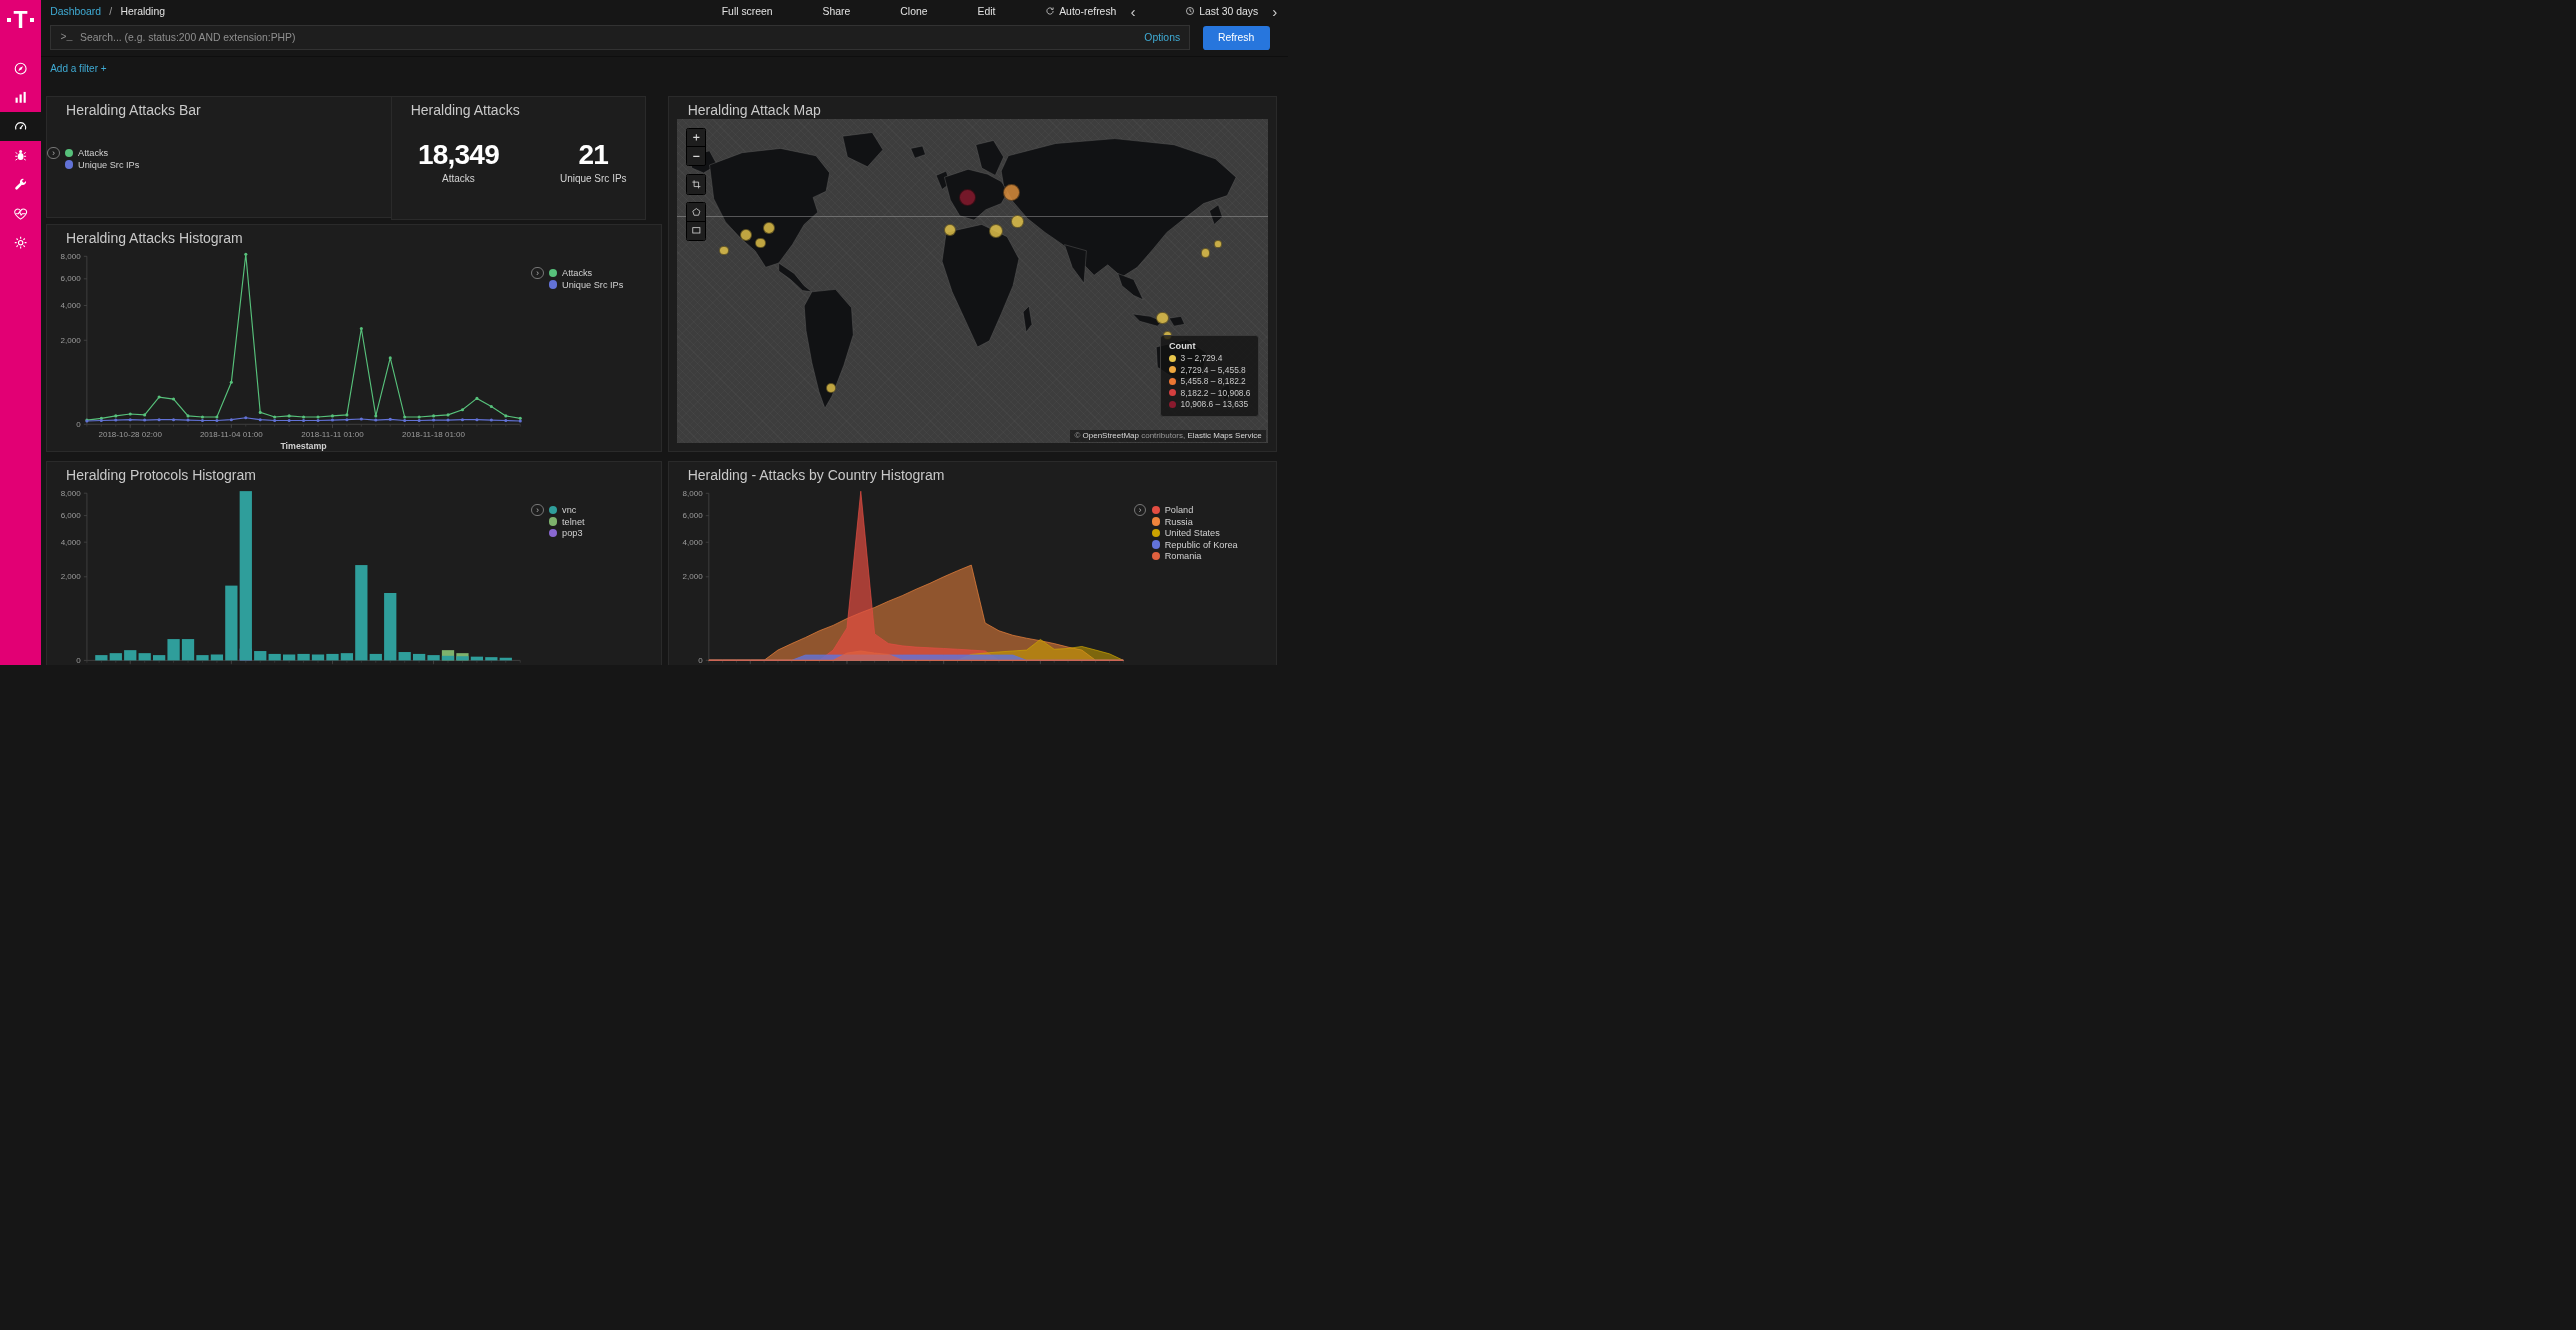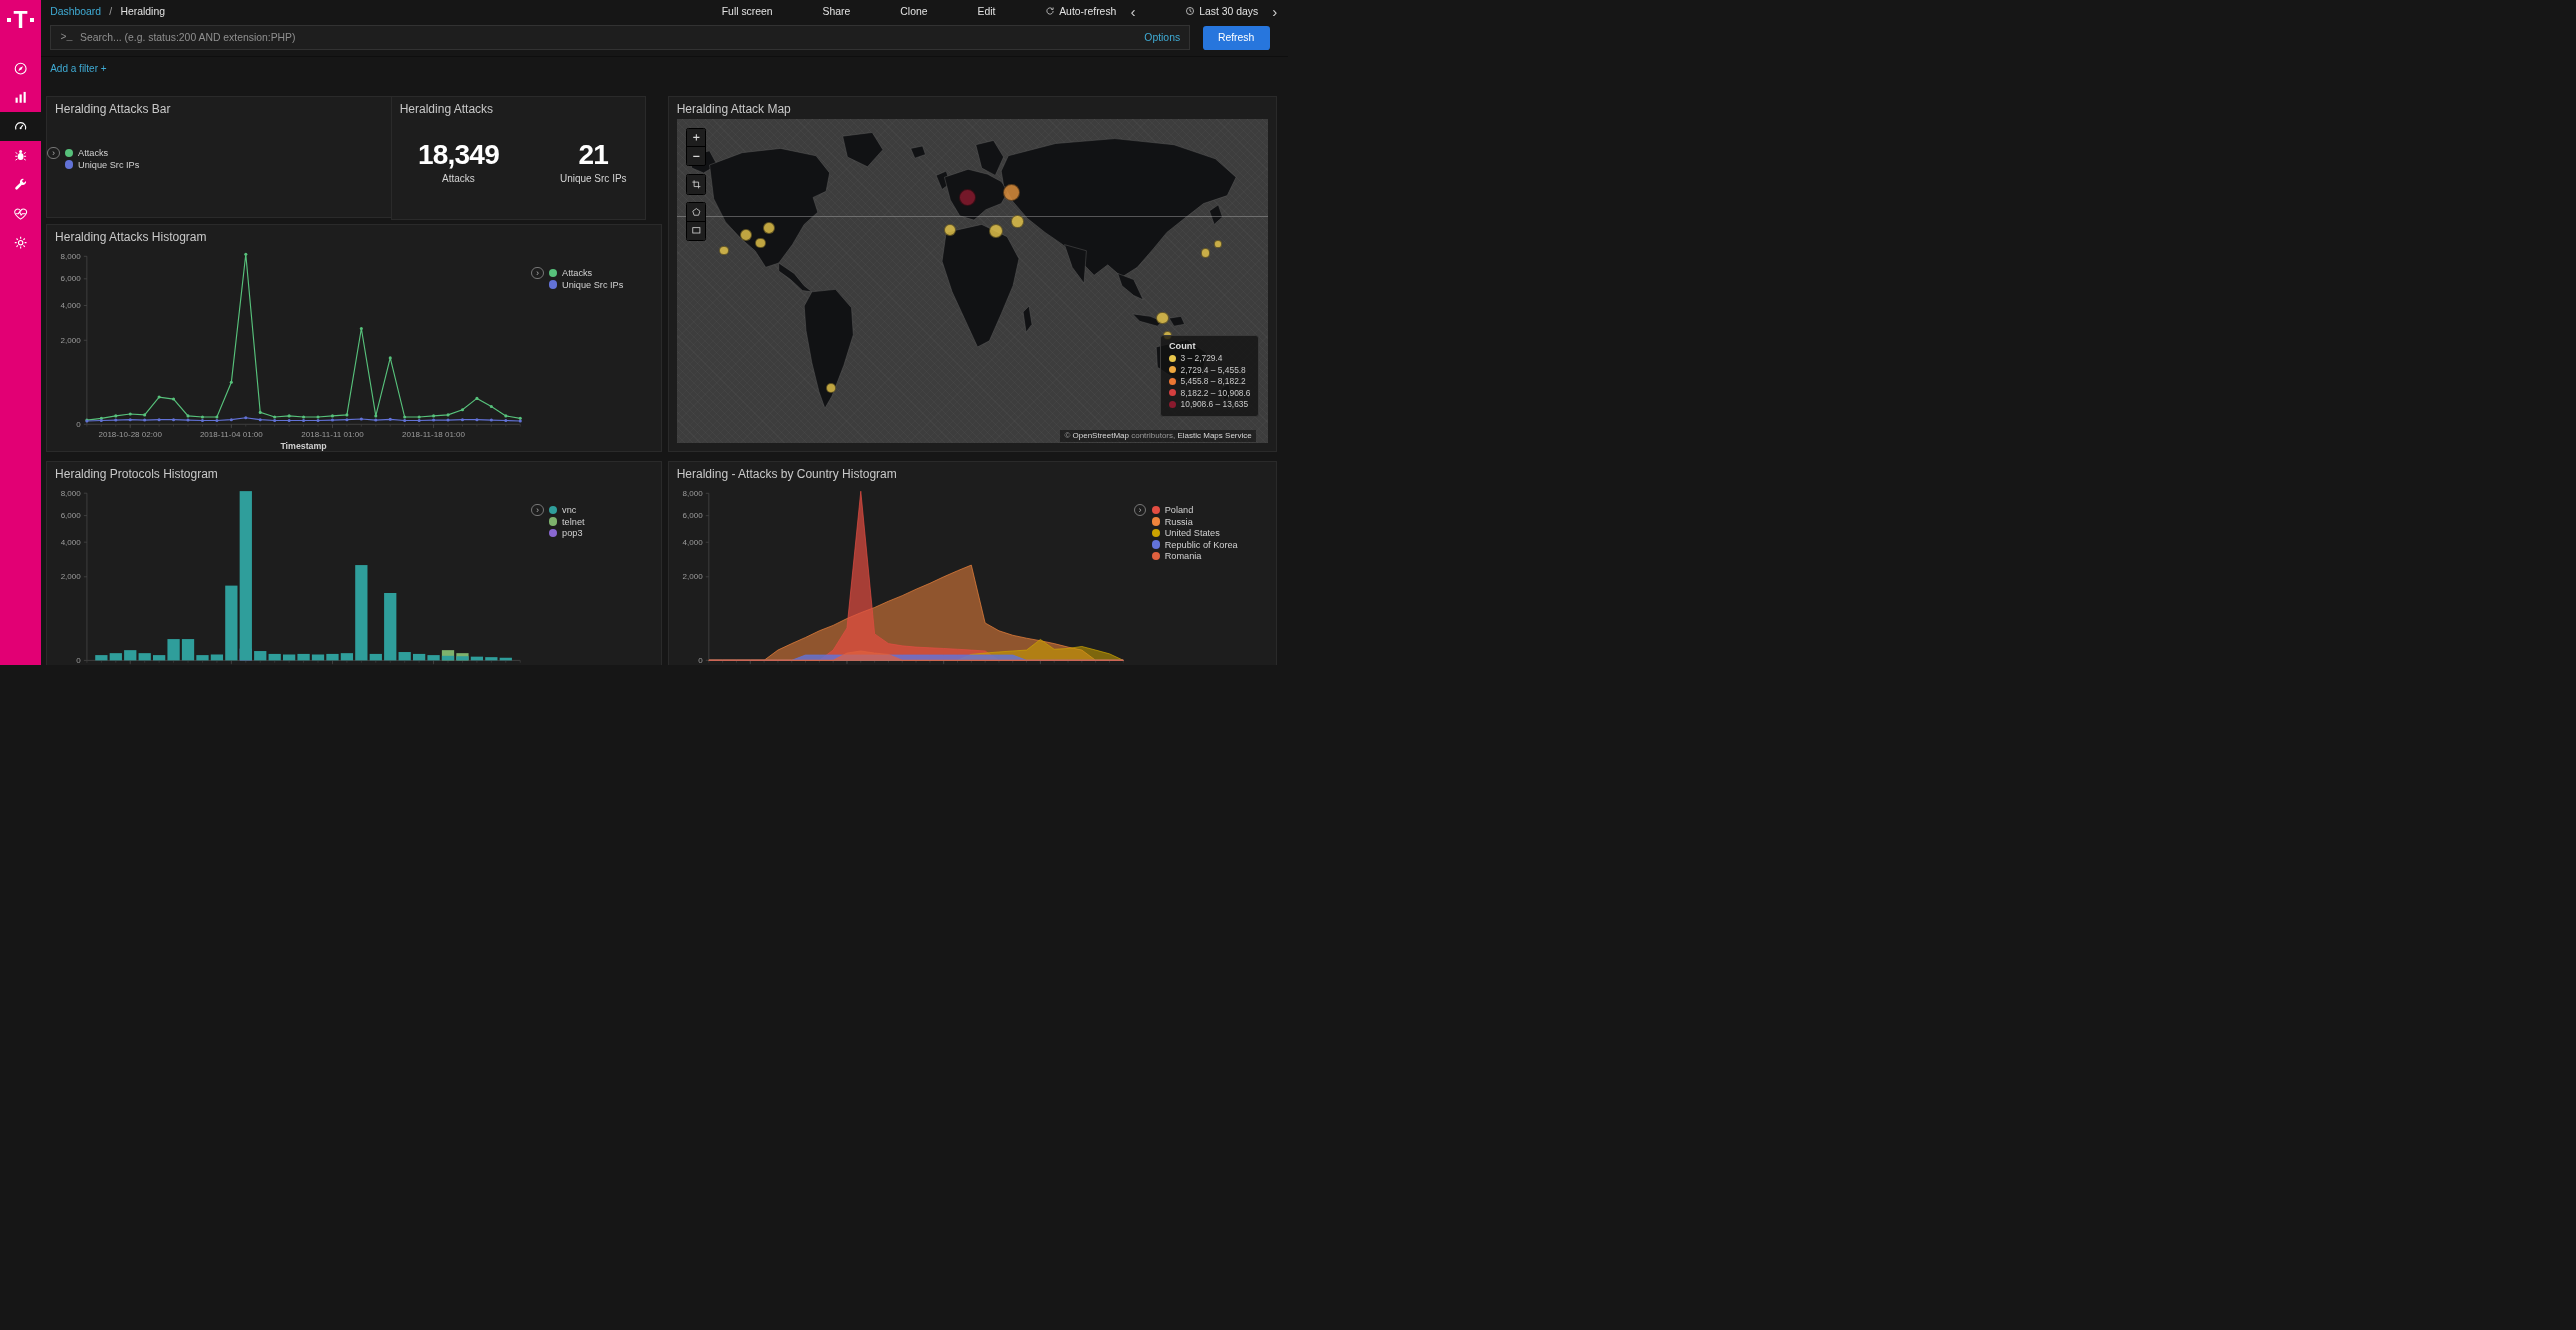--- a/index.html
+++ b/index.html
@@ -34,21 +34,21 @@
   .prompt { font-family:"Liberation Mono", monospace; color:#8f8f8f; font-size:10px; }
   .search-input { flex:1; background:transparent; border:none; outline:none; color:#dddddd; font-size:10.4px; }
   .search-input::placeholder { color:#8f8f8f; }
   .options { color:#3fabd4; font-size:10.4px; cursor:pointer; text-decoration:none; }
   .refresh-btn { width:67px; height:24px; background:#2776dd; color:#fff; border:none; border-radius:3.1px; font-size:10.4px; font-weight:normal; cursor:pointer; font-family:inherit; }
   .filterbar { padding:4.6px 9.2px 0; }
   .add-filter { color:#3fabd4; font-size:10px; cursor:pointer; text-decoration:none; }
 
   
   .panel { position:absolute; background:#1d1d1d; border:0.8px solid #2a2a2a; }
-  .panel-title { padding:5.4px 7.7px 3.1px; font-size:12px; color:#c9c9c9; }
+  .panel-title { padding:5.4px 7.7px 3.1px; font-size:14px; color:#c9c9c9;margin-left:11px; }
   .panel-body { position:absolute; left:0; right:0; top:21.5px; bottom:0; }
   .row { display:flex; }
   .chart { flex:1; min-width:0; height:100%; }
   .p1 { left:5.4px;   top:96px; width:355px; height:122px; }
   .p2 { left:350px; top:96px; width:255px; height:124px; }
   .p3 { left:627px; top:96px; width:609px; height:356px; }
   .p4 { left:5.4px;   top:224px; width:616px; height:228px; }
   .p5 { left:5.4px;   top:461px; width:616px; height:227px; }
   .p6 { left:627px; top:461px; width:609px; height:227px; }
 
@@ -80,21 +80,21 @@
   .map-controls { position:absolute; left:9.2px; top:9.2px; display:flex; flex-direction:column; gap:7.7px; }
   .map-ctl-group { display:flex; flex-direction:column; border:0.8px solid #000; border-radius:2.3px; overflow:hidden; }
   .map-ctl { width:18.4px; height:18.4px; background:#1e1e1e; color:#d8d8d8; display:flex; align-items:center; justify-content:center; border-bottom:0.8px solid #000; cursor:pointer; }
   .map-ctl:last-child { border-bottom:none; }
   .map-ctl svg { width:10.7px; height:10.7px; }
   .map-legend { position:absolute; right:9.2px; bottom:26px; background:rgba(18,18,18,0.78); border:0.8px solid #3a3a3a; border-radius:3.1px; padding:5.4px 7.7px; }
   .ml-title { font-size:9.2px; font-weight:bold; color:#dddddd; margin-bottom:2.3px; }
   .map-legend ul { list-style:none; }
   .map-legend li { display:flex; align-items:center; gap:4.6px; font-size:8.4px; color:#c9c9c9; margin:1.5px 0; }
   .mdot { width:7px; height:7px; border-radius:50%; flex-shrink:0; }
-  .map-attrib { position:absolute; right:12px; bottom:1.5px; background:rgba(0,0,0,0.45); padding:1.5px 4.6px; font-size:8px; color:#9a9a9a; }
+  .map-attrib { position:absolute; right:2px; bottom:1.5px; background:rgba(0,0,0,0.45); padding:1.5px 4.6px; font-size:8px; color:#9a9a9a; }
   .map-attrib a { color:#d9d9d9; text-decoration:none; cursor:pointer; }
 </style>
 </head>
 <body>
 
 <aside class="sidebar">
   <div class="logo">
     <span class="logo-dot"></span>
     <span class="logo-t">T</span>
     <span class="logo-dot"></span>

